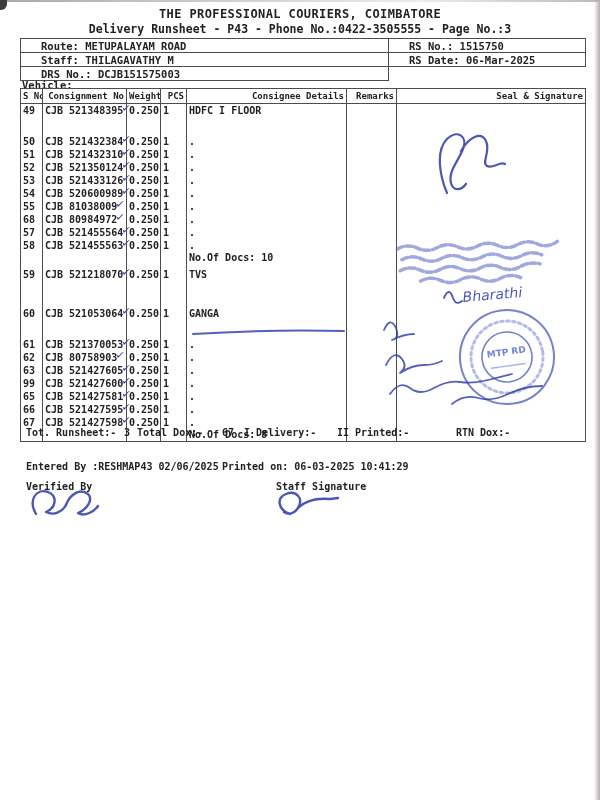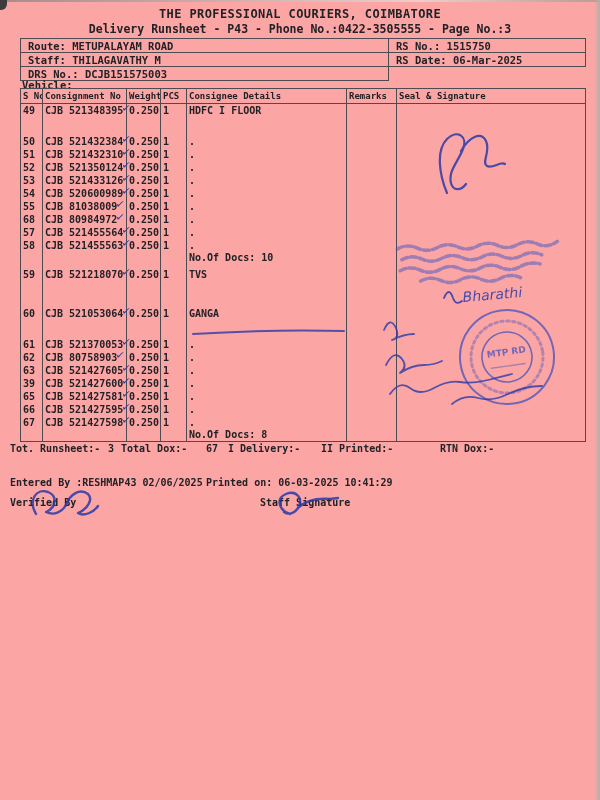--- a/index.html
+++ b/index.html
@@ -1,46 +1,46 @@
 <!DOCTYPE html>
 <html><head>
 <meta charset="utf-8">
 <style>
   html,body{margin:0;padding:0;}
   body{
     width:600px;height:800px;position:relative;
     background:#d8d6d2;
     font-family:"DejaVu Sans Mono","Liberation Mono",monospace;
   }
-  .page{position:absolute;inset:0;background:#fca5a5;overflow:hidden;color:#222226;}
+  .page{position:absolute;inset:0;background:#ffffff;overflow:hidden;color:#222226;}
   .artifact-topleft{position:absolute;left:0;top:0;width:7px;height:10px;background:#3c3c3c;border-bottom-right-radius:6px;}
   .edge-top{position:absolute;left:0;top:0;width:100%;height:2px;
     background:linear-gradient(to right,#7d7d7a 0%,#b9b8b4 40%,#e4e3df 70%,#96958f 100%);opacity:.65;}
   .edge-right{position:absolute;top:0;right:0;width:6px;height:100%;
     background:linear-gradient(to right,rgba(252,251,247,0),#b3b0aa);}
   .title{position:absolute;top:7px;left:0;width:100%;text-align:center;
     font-size:12px;font-weight:700;letter-spacing:.4px;}
   .subtitle{position:absolute;top:22px;left:0;width:100%;text-align:center;
     font-size:11.5px;font-weight:700;}
   table.info{position:absolute;top:38px;left:20px;width:565px;border-collapse:collapse;
     table-layout:fixed;font-size:10.5px;font-weight:700;}
-  table.info td{border:1px solid #4c4c50;padding:0 7px;height:13px;white-space:nowrap;overflow:hidden;}
+  table.info td{border:1px solid #4c4c50;padding:0 20px;height:13px;white-space:nowrap;overflow:hidden;}
   table.info td.nb{border-top:none;border-right:none;border-bottom:none;}
   .vehicle{position:absolute;top:79px;left:22px;font-size:10.5px;font-weight:700;}
   table.main{position:absolute;top:88px;left:20px;width:565px;border-collapse:collapse;
     table-layout:fixed;border:1px solid #4c4c50;}
-  table.main th{border:1px solid #4c4c50;font-size:9px;font-weight:700;text-align:left;
+  table.main th{border:1px solid #4c4c50;font-size:9px;font-weight:700;text-align:right;
     padding:2px 2px;white-space:nowrap;overflow:hidden;}
   table.main td{border-left:1px solid #4c4c50;border-right:1px solid #4c4c50;
     font-size:10px;font-weight:700;padding:0 2px;height:12px;line-height:12px;
     white-space:nowrap;overflow:visible;}
   .tick{color:#2b3aa8;font-size:13px;font-weight:400;display:inline-block;
     margin-left:-1px;transform:rotate(8deg) translateY(-2px);}
-  .abs-line{position:absolute;left:8px;width:565px;height:13px;
-    font-size:10px;font-weight:700;margin-top:16px;}
+  .abs-line{position:absolute;left:24px;width:565px;height:13px;
+    font-size:10px;font-weight:700;}
   .abs-line span{position:absolute;top:0;white-space:nowrap;}
   svg.ink{position:absolute;left:0;top:0;pointer-events:none;z-index:5;}
 </style>
 </head>
 <body>
 
 <div class="page">
   <div class="edge-top"></div>
   <div class="artifact-topleft"></div>
   <div class="edge-right"></div>
@@ -282,21 +282,21 @@
         <tr>
           <td class="c0">63</td>
           <td class="c1"><span>CJB 521427605</span><span class="tick">✓</span></td>
           <td class="c2">0.250</td>
           <td class="c3">1</td>
           <td class="c4">.</td>
           <td class="c5"></td>
           <td class="c6"></td>
         </tr>
         <tr>
-          <td class="c0">39</td>
+          <td class="c0">99</td>
           <td class="c1"><span>CJB 521427600</span><span class="tick">✓</span></td>
           <td class="c2">0.250</td>
           <td class="c3">1</td>
           <td class="c4">.</td>
           <td class="c5"></td>
           <td class="c6"></td>
         </tr>
         <tr>
           <td class="c0">65</td>
           <td class="c1"><span>CJB 521427581</span><span class="tick">✓</span></td>

